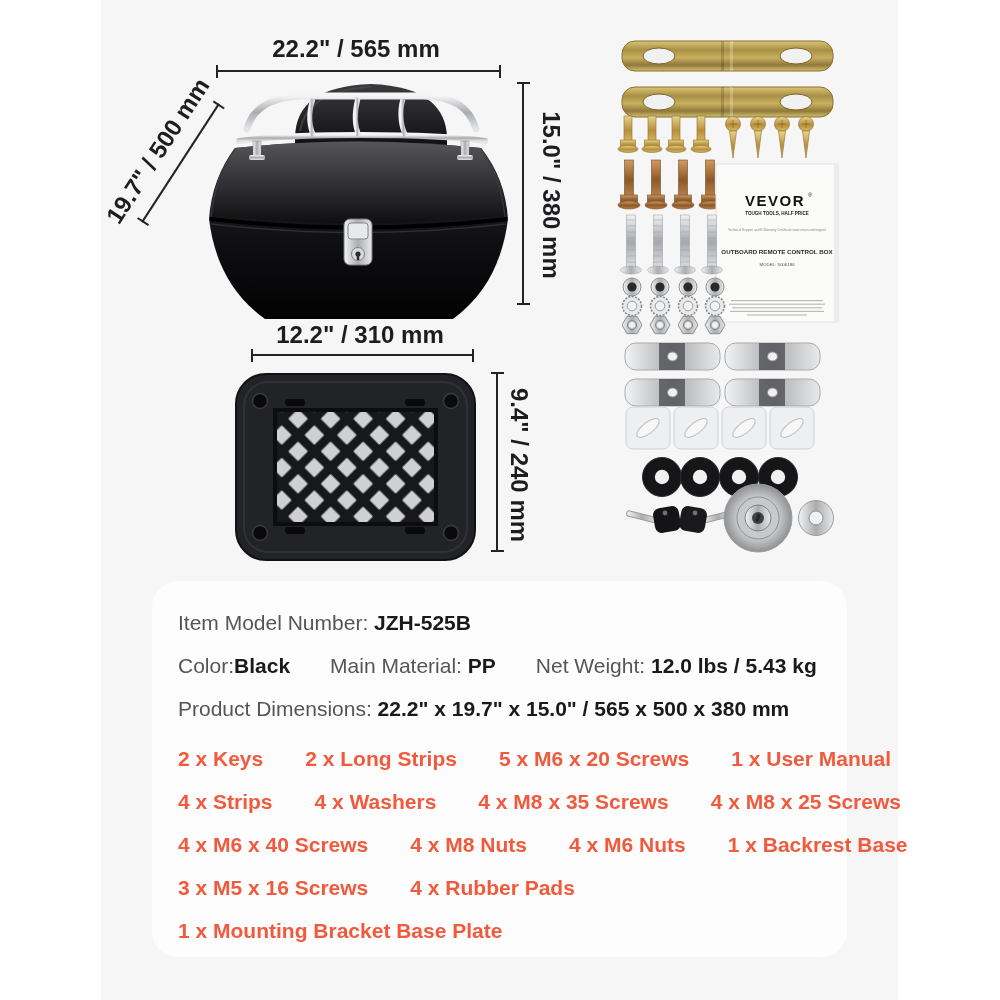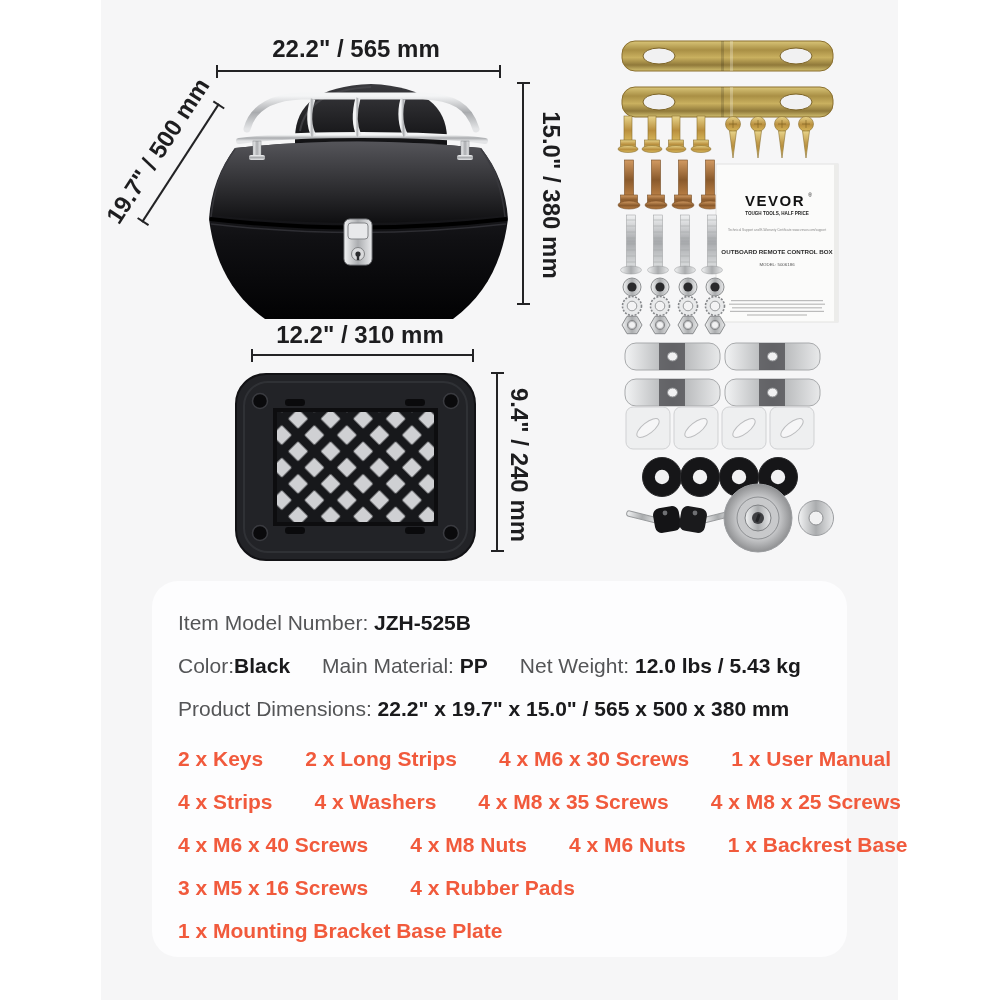--- a/index.html
+++ b/index.html
@@ -24,21 +24,21 @@
   .dim-label{
     position:absolute;color:#1d1d1f;font-size:24px;font-weight:700;
     text-align:center;white-space:nowrap;letter-spacing:0;
   }
   
   .card{
     position:absolute;left:152px;top:581px;width:695px;height:376px;
     background:#fdfdfe;border-radius:26px;box-sizing:border-box;
     padding:20px 24px 0 26px;
   }
-  .spec-row{display:flex;gap:32px;line-height:43px;font-size:21px;white-space:nowrap;}
+  .spec-row{display:flex;gap:40px;line-height:43px;font-size:21px;white-space:nowrap;}
   .spec-label{color:#545557;}
   .spec-value{color:#1a1a1c;font-weight:700;}
   .pkg{margin-top:7px;}
   .pkg-line{display:flex;gap:42px;line-height:43px;font-size:21px;font-weight:700;color:#f15a3c;white-space:nowrap;}
   svg text{font-family:"Liberation Sans","DejaVu Sans",sans-serif;}
 </style>
 </head>
 <body>
 
 <div class="band"></div>
@@ -453,21 +453,21 @@
     <div><span class="spec-label">Net Weight: </span><span class="spec-value">12.0 lbs / 5.43 kg</span></div>
   </div>
   <div class="spec-row">
     <div><span class="spec-label">Product Dimensions: </span><span class="spec-value">22.2" x 19.7" x 15.0" / 565 x 500 x 380 mm</span></div>
   </div>
 
   <div class="pkg">
     <div class="pkg-line">
       <span>2 x Keys</span>
       <span>2 x Long Strips</span>
-      <span>4 x M6 x 30 Screws</span>
+      <span>5 x M6 x 20 Screws</span>
       <span>1 x User Manual</span>
     </div>
     <div class="pkg-line">
       <span>4 x Strips</span>
       <span>4 x Washers</span>
       <span>4 x M8 x 35 Screws</span>
       <span>4 x M8 x 25 Screws</span>
     </div>
     <div class="pkg-line">
       <span>4 x M6 x 40 Screws</span>

